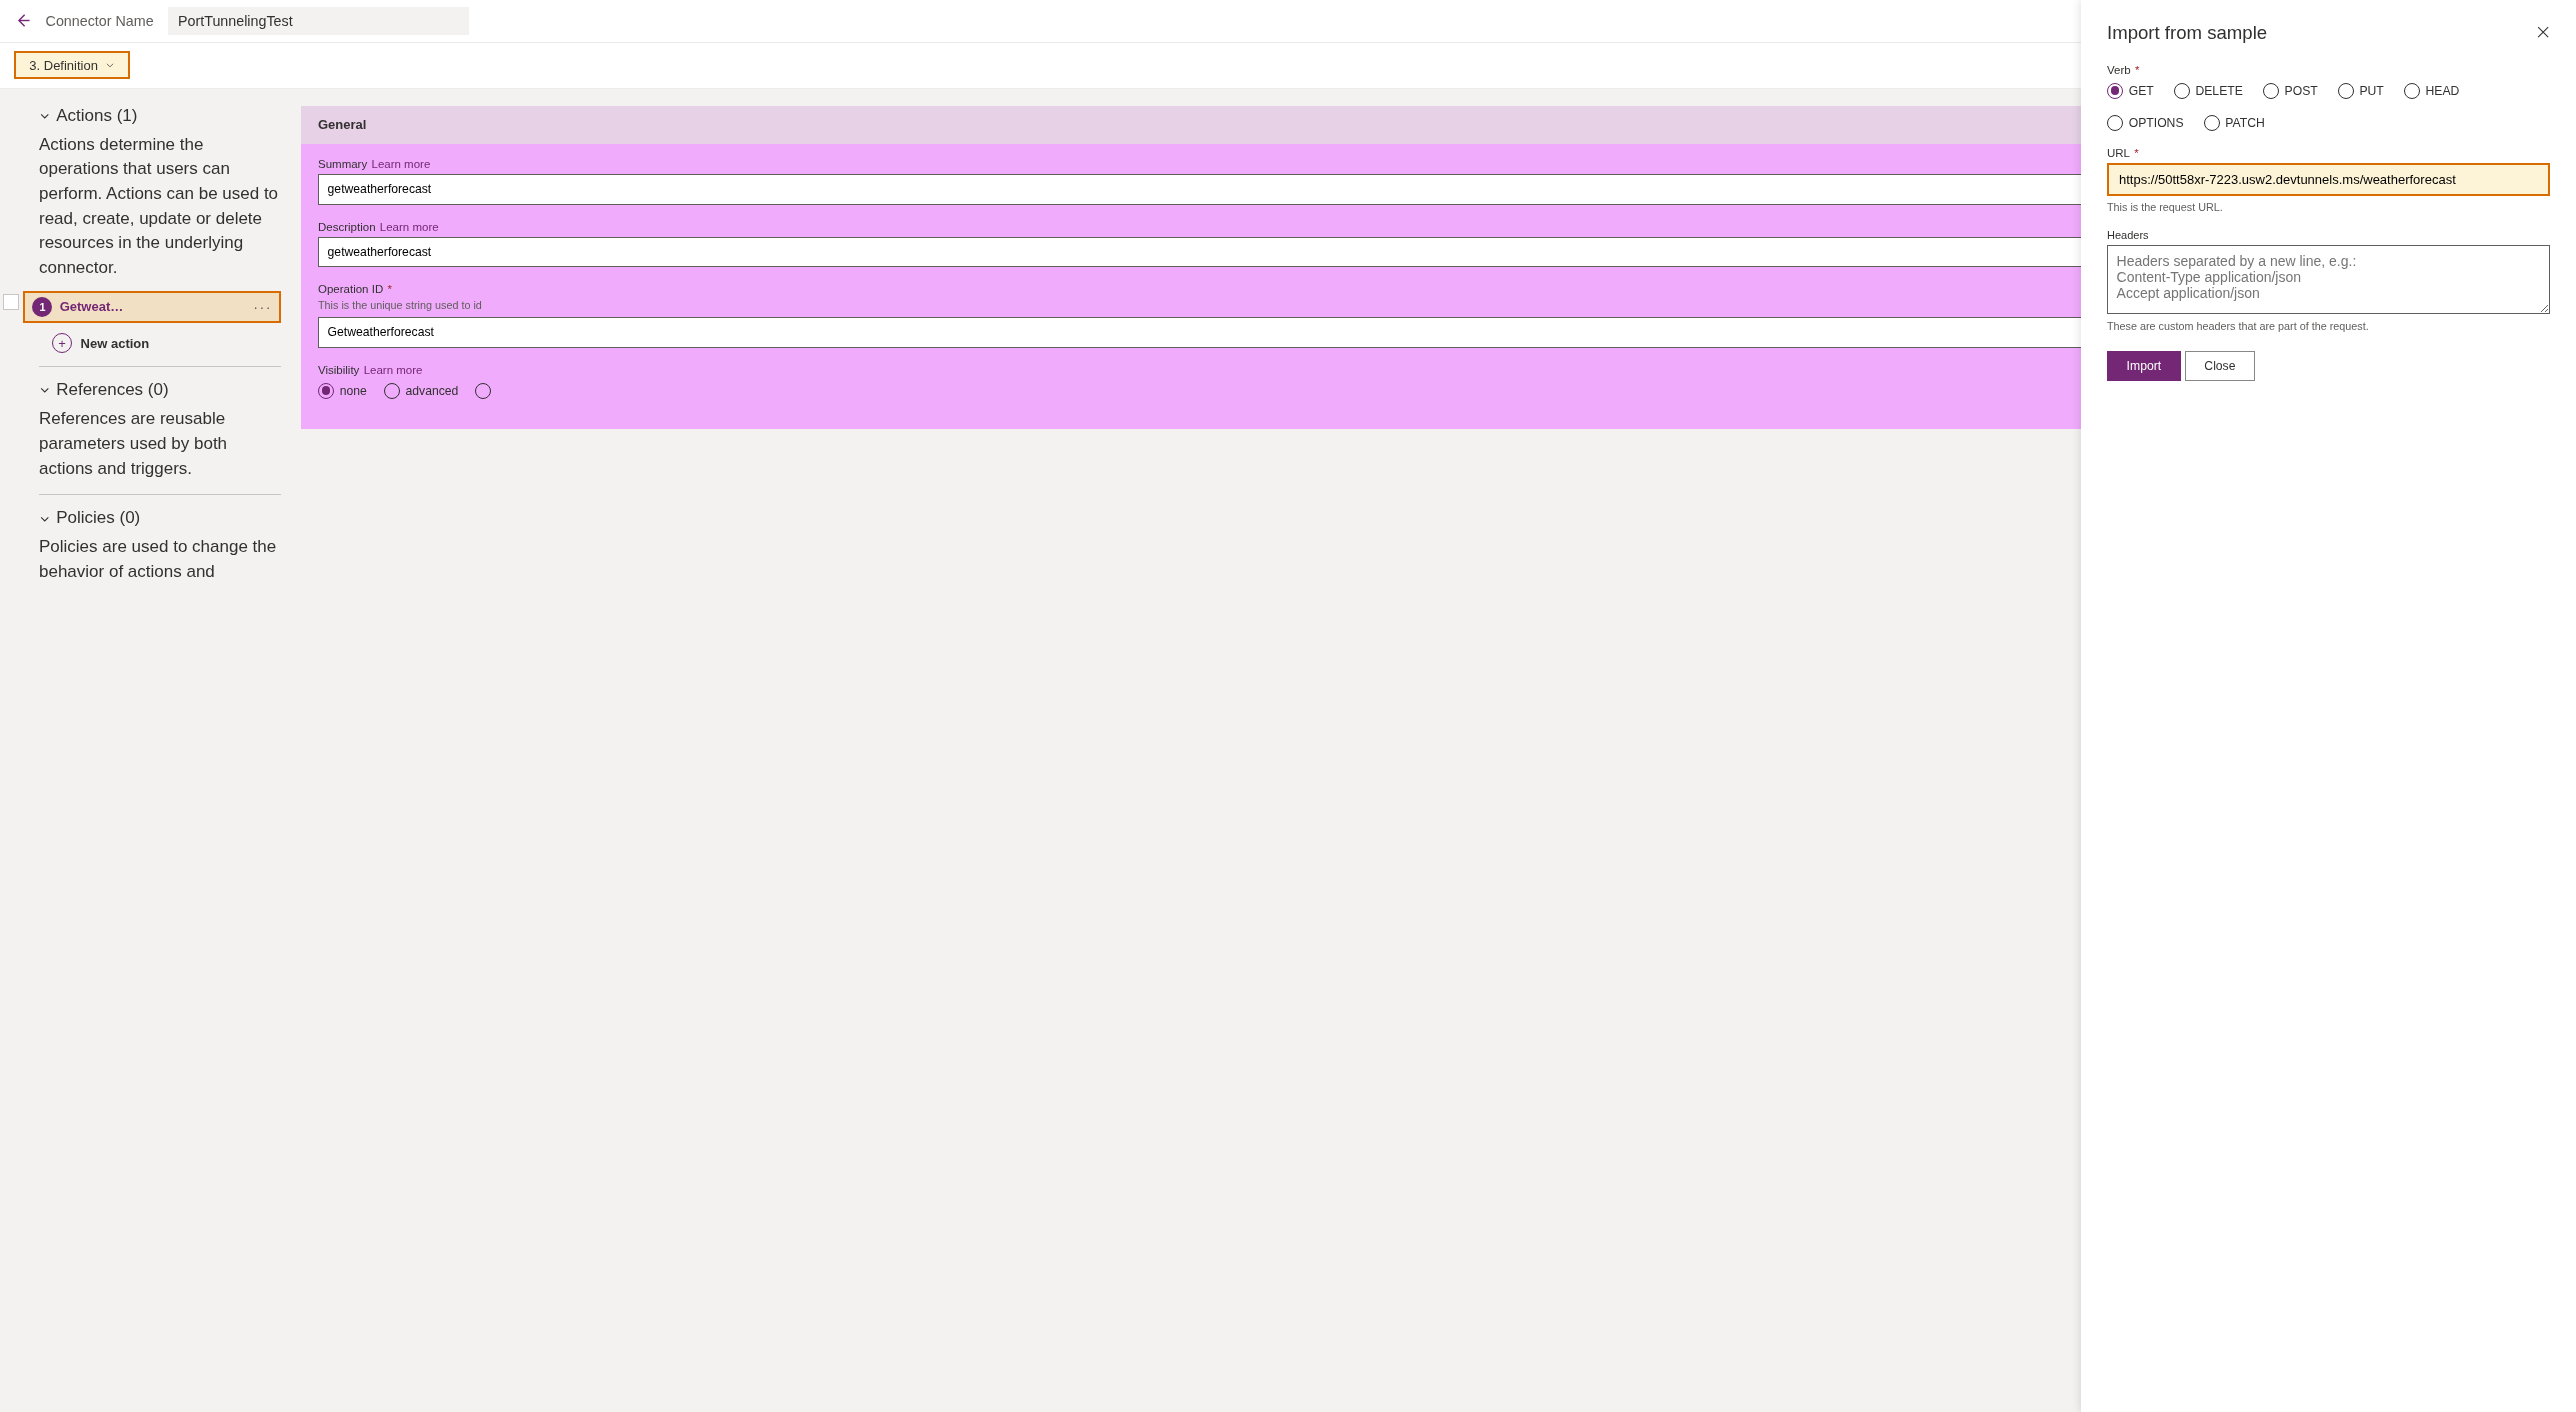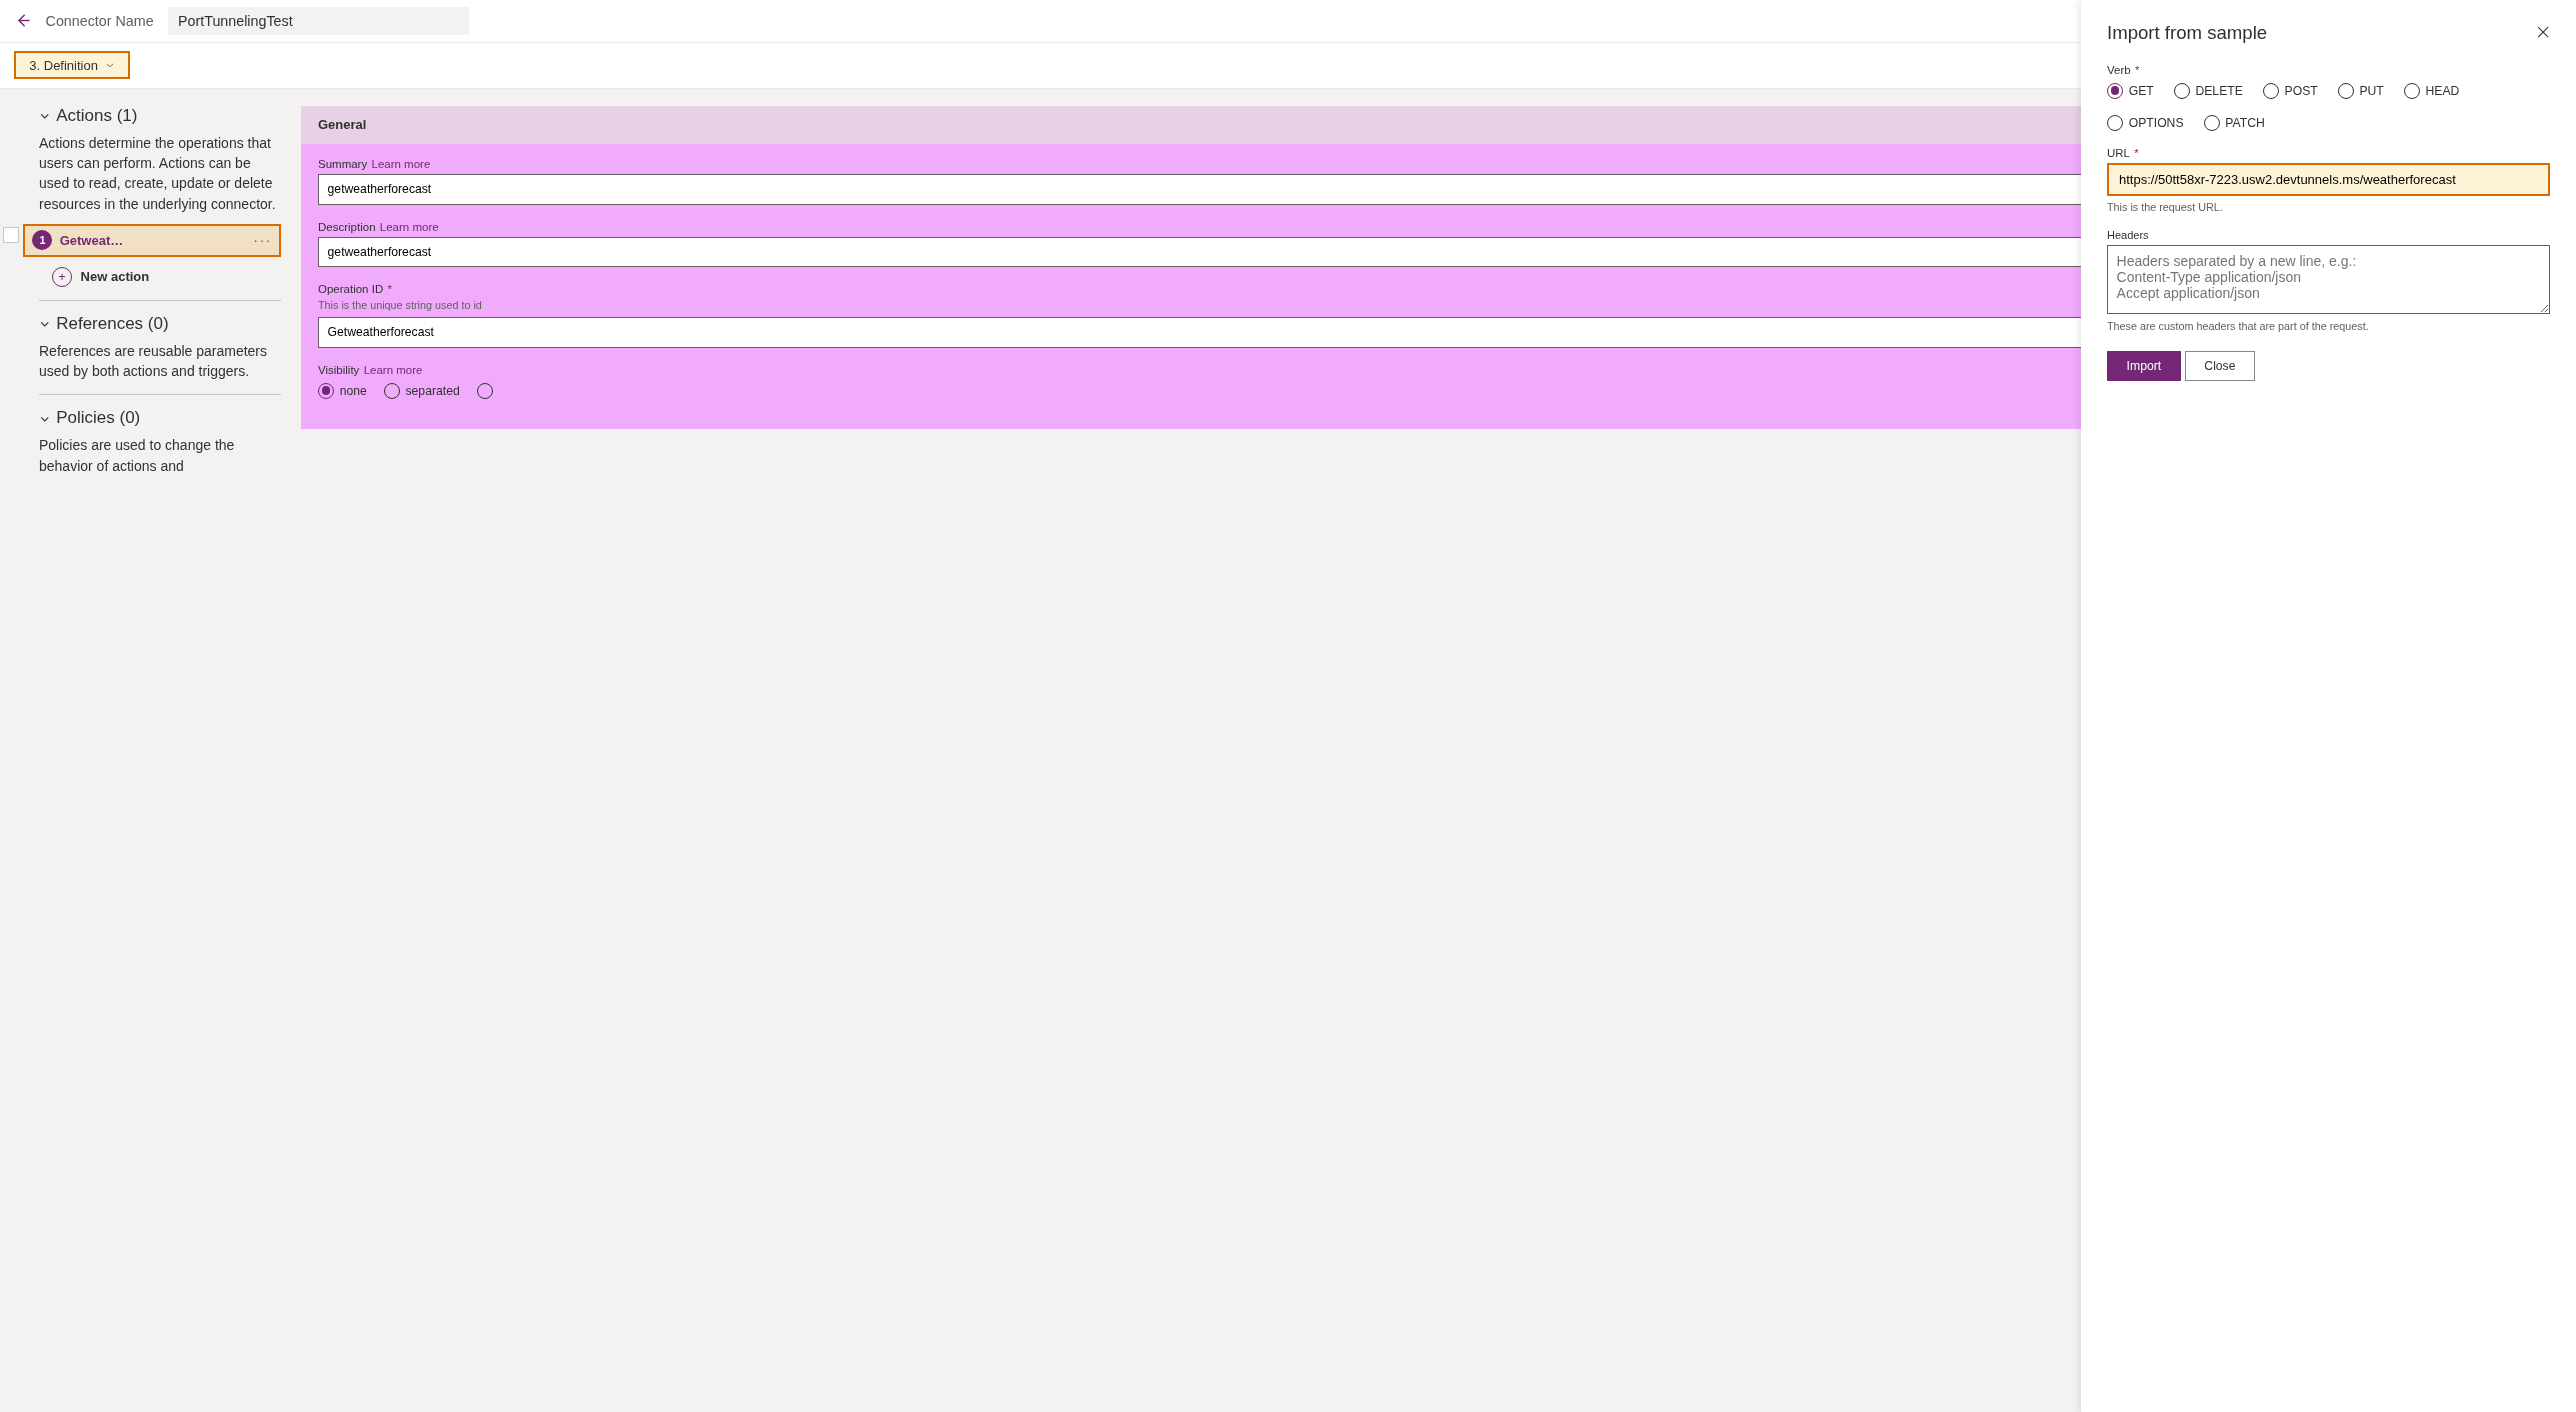--- a/index.html
+++ b/index.html
@@ -18,21 +18,21 @@
   .step-chip .chev { width: 10px; height: 10px; }
 
   
   .body { display: flex; background: #f3f2f1; flex: 1; overflow: hidden; }
 
   
   .left-col { width: 301px; padding: 17px 20px 17px 39px; overflow-y: auto; }
   .sec { margin-bottom: 13px; }
   .sec-header { display: flex; align-items: center; gap: 5.7px; font-size: 17px; cursor: pointer; }
   .sec-header .chev { width: 11.5px; height: 11.5px; }
-  .sec-desc { font-size: 14px; color: #323130; margin-top: 7.2px; line-height: 1.45; }
+  .sec-desc { font-size: 17px; color: #323130; margin-top: 7.2px; line-height: 1.45; }
   .action-item { display: flex; align-items: center; gap: 7.2px; margin-top: 10px; background: #f2e0c4; border: 2.2px solid #d86c00; padding: 4.3px 7.2px; cursor: pointer; }
   .action-checkbox-space { width: 16px; height: 16px; background: #fff; border: 0.7px solid #c8c6c4; margin-left: -36px; margin-right: 4.3px; }
   .action-badge { width: 20px; height: 20px; border-radius: 50%; background: #742774; color: #fff; display: flex; align-items: center; justify-content: center; font-size: 10.8px; font-weight: 600; }
   .action-label { font-size: 13px; font-weight: 600; color: #742774; flex: 1; white-space: nowrap; overflow: hidden; text-overflow: ellipsis; }
   .action-menu { font-size: 14.3px; color: #605e5c; letter-spacing: 1.4px; }
   .new-action { display: flex; align-items: center; gap: 8.6px; margin-top: 10px; padding-left: 13px; cursor: pointer; }
   .plus-circle { width: 20px; height: 20px; border: 0.7px solid #742774; border-radius: 50%; display: flex; align-items: center; justify-content: center; color: #742774; font-size: 13px; }
   .new-action-label { font-size: 13px; font-weight: 600; }
   .divider { border: none; border-top: 0.7px solid #c8c6c4; margin: 13px 0; }
 
@@ -182,21 +182,21 @@
               <span>Visibility</span>
               <span class="learn-more">Learn more</span>
             </div>
             <div class="radio-row">
               <label class="radio-opt">
                 <span class="radio checked"></span>
                 <span>none</span>
               </label>
               <label class="radio-opt">
                 <span class="radio"></span>
-                <span>separated</span>
+                <span>advanced</span>
               </label>
               <label class="radio-opt">
                 <span class="radio"></span>
               </label>
             </div>
           </div>
 
         </div>
       </div>
     </div>

